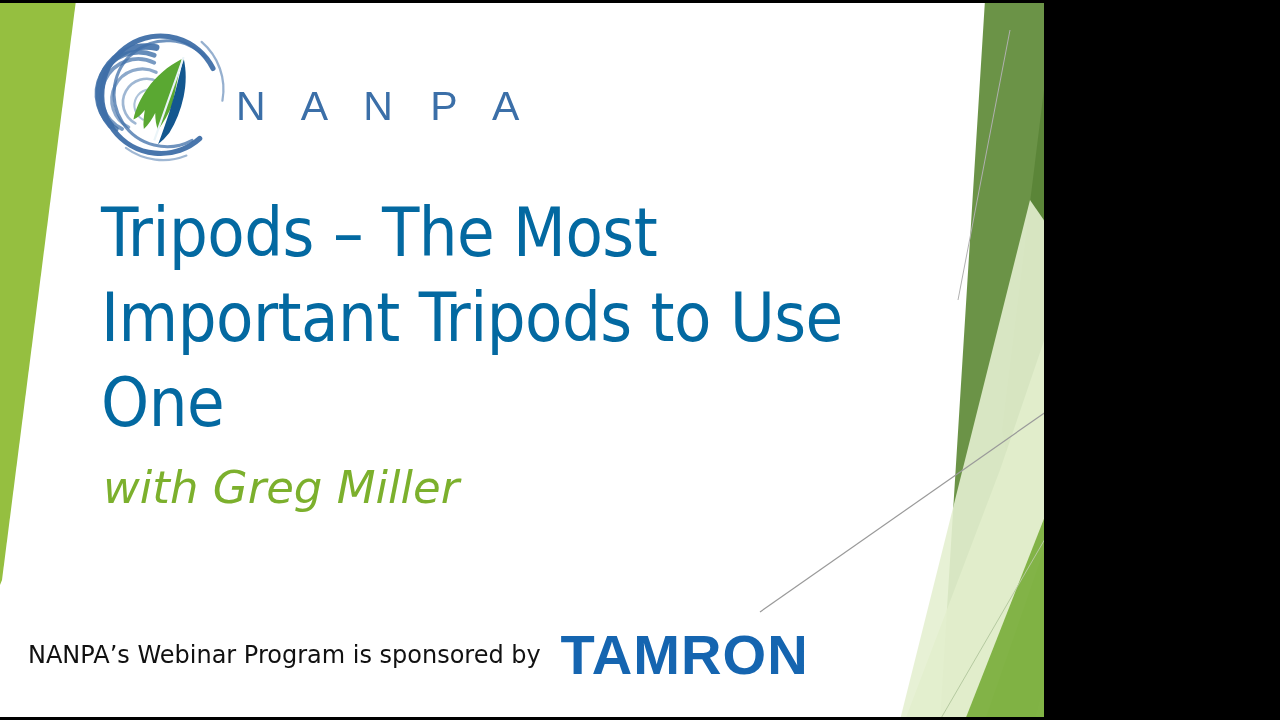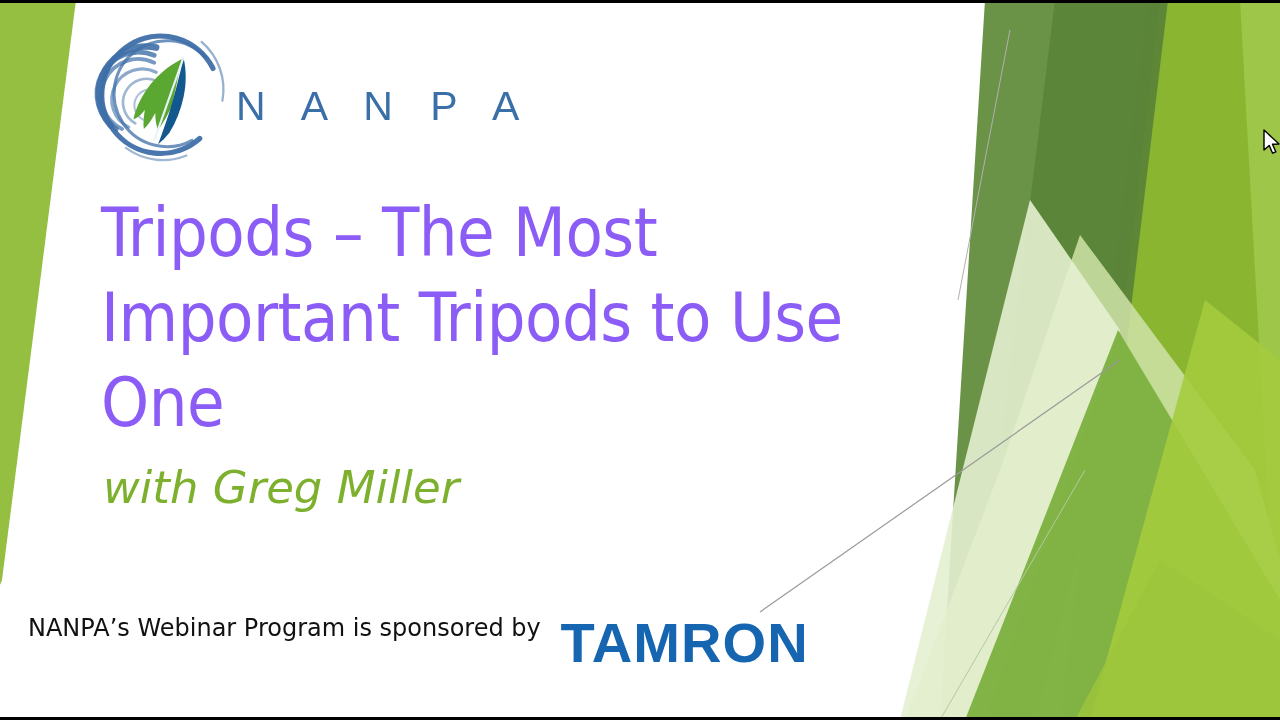--- a/index.html
+++ b/index.html
@@ -6,21 +6,21 @@
   html, body {
     margin: 0;
     padding: 0;
     background: #000;
   }
   body {
     font-family: "Liberation Sans", sans-serif;
   }
   .slide {
     position: relative;
-    width: 1280px;
+    width: 1044px;
     height: 720px;
     background: #ffffff;
     overflow: hidden;
   }
 
   
   .bg-art {
     position: absolute;
     inset: 0;
     width: 1280px;
@@ -60,41 +60,42 @@
     position: absolute;
     left: 101px;
     top: 190px;
     width: 900px;
   }
   .slide-title {
     font-family: "DejaVu Sans", sans-serif;
     font-size: 68px;
     line-height: 85px;
     font-weight: 400;
-    color: #8b5cf6;
+    color: #0369a1;
     letter-spacing: -0.5px;
     margin: 0;
     font-stretch: condensed;
   }
   .slide-subtitle {
     font-family: "DejaVu Sans", sans-serif;
     font-style: italic;
     font-size: 45px;
     line-height: 66px;
     color: #7cb02d;
     margin: 10px 0 0 2px;
     font-weight: 400;
   }
 
   
   .sponsor {
     position: absolute;
     left: 28px;
-    bottom: 46px;
+    bottom: 36px;
     display: flex;
+    align-items: center;
     height: 58px;
   }
   .sponsor-text {
     font-family: "DejaVu Sans", sans-serif;
     font-size: 24px;
     color: #111111;
     line-height: 1;
     white-space: nowrap;
   }
   .sponsor-logo {

